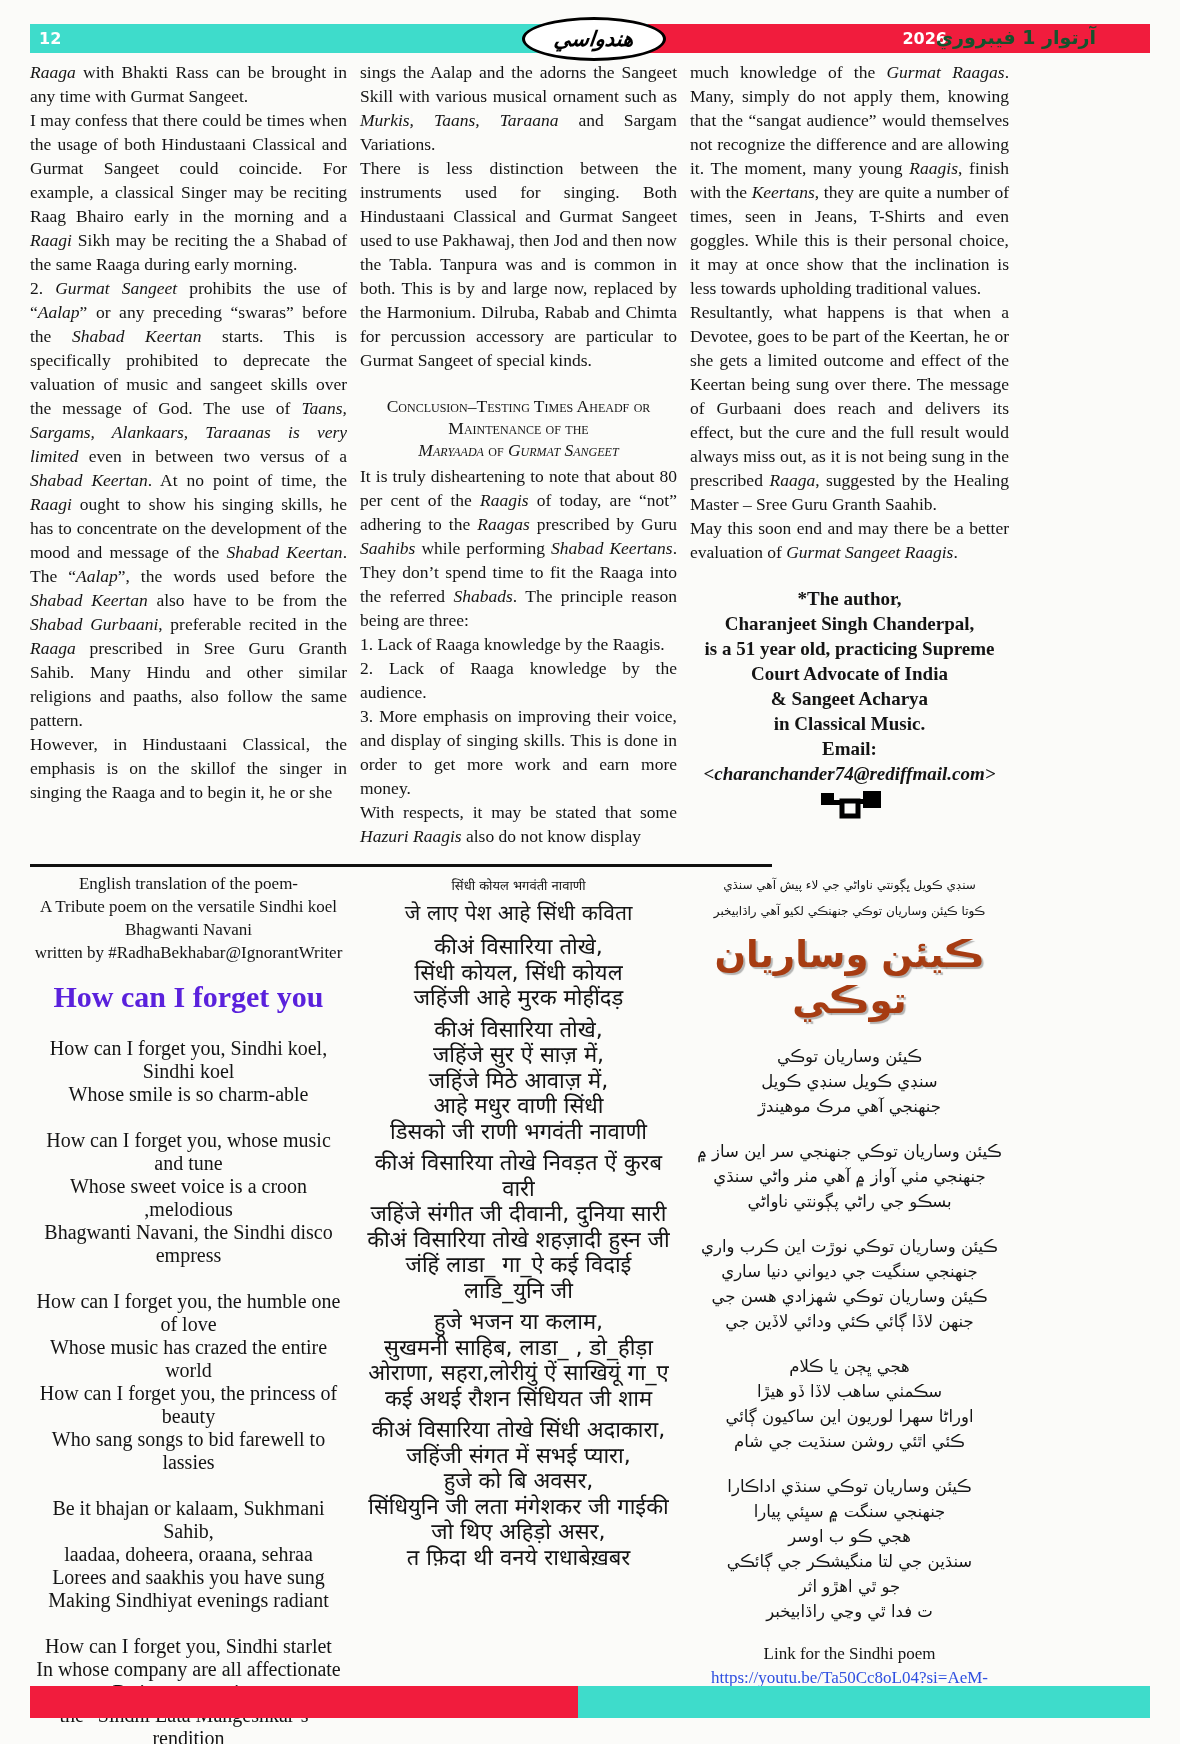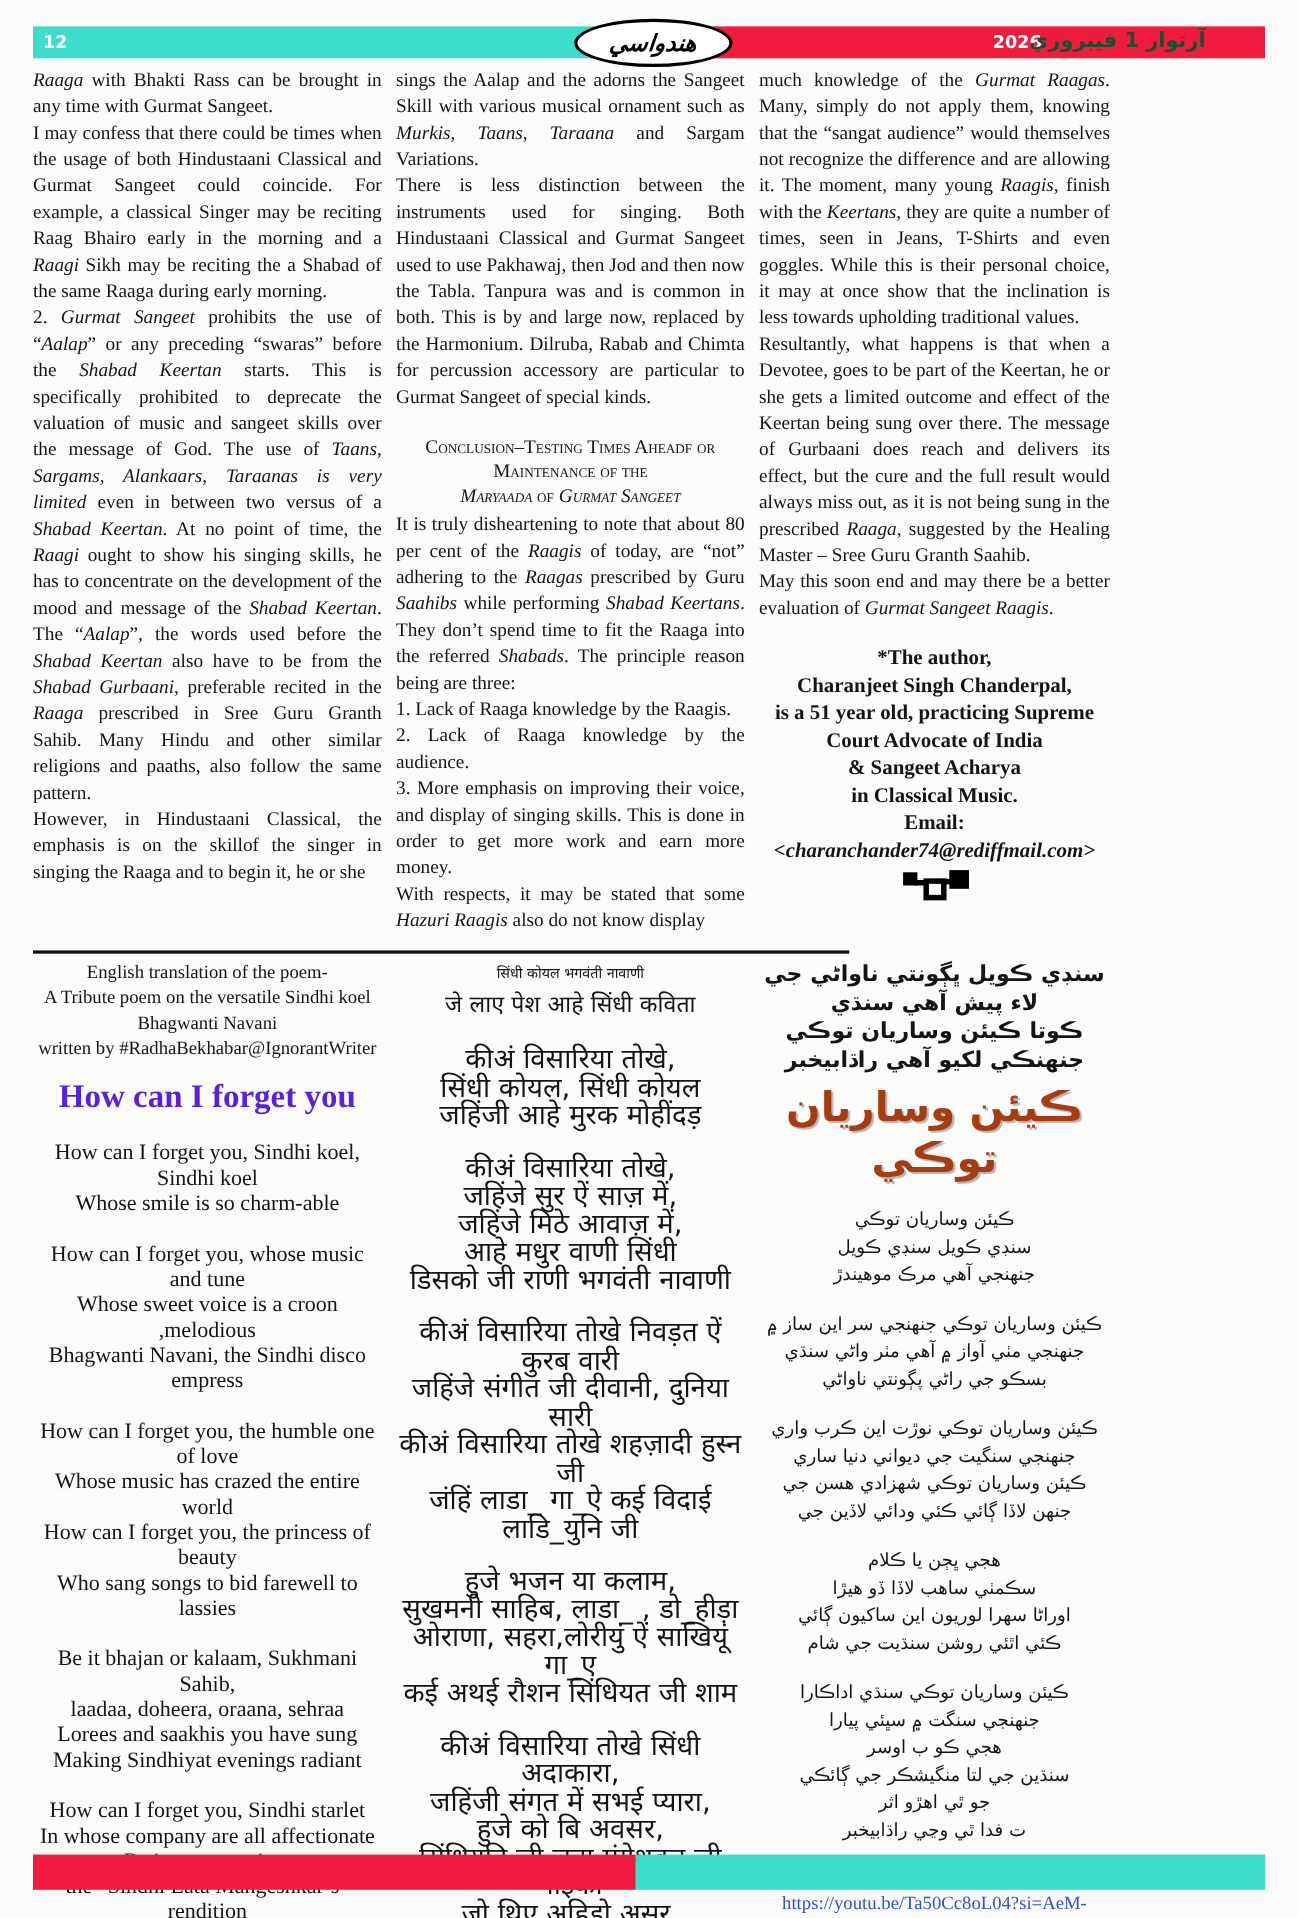--- a/index.html
+++ b/index.html
@@ -45,23 +45,23 @@
   .intro-en{font-size:17px;line-height:23px;}
   .title-en{color:#5a21dc;font-weight:bold;font-size:30px;line-height:34px;margin:16px 0 14px;}
   .stanza-en{font-size:20px;line-height:23px;margin-top:23px;}
   .linklabel{font-size:17px;line-height:23px;margin-top:6px;}
   .linktext{color:#2e4fe0;font-size:17px;line-height:25px;}
 
   .intro-hi-1{font-size:13px;line-height:27px;}
   .intro-hi-2{font-size:21px;line-height:29px;}
   .title-hi{color:#266c7d;font-weight:bold;font-size:33px;line-height:38px;margin:4px 0 10px;
             text-shadow:2px 2px 1px rgba(90,125,135,0.45);}
-  .stanza-hi{font-size:25px;line-height:25.5px;margin-top:22px;}
+  .stanza-hi{font-size:22px;line-height:25.5px;margin-top:6px;}
 
-  .intro-sd{font-size:20px;line-height:26px;font-weight:bold;}
+  .intro-sd{font-size:12px;line-height:26px;font-weight:normal;}
   .title-sd{color:#a63c12;font-weight:bold;font-size:37px;line-height:46px;margin:8px 0 10px;
             text-shadow:2px 2px 1px rgba(110,110,110,0.5);}
   .stanza-sd{font-size:16.5px;line-height:25px;margin-top:20px;}
   .p-sd .linklabel,.p-sd .linktext{direction:ltr;font-family:"Liberation Serif",serif;}
   .p-sd .linklabel{margin-top:18px;}
 
   
   .botbar{position:absolute;left:30px;top:1686px;width:1120px;height:32px;z-index:5;}
   .botbar .seg-l{position:absolute;left:0;top:0;width:548px;height:32px;background:#f11c3d;}
   .botbar .seg-r{position:absolute;left:548px;top:0;width:572px;height:32px;background:#3edccb;}

